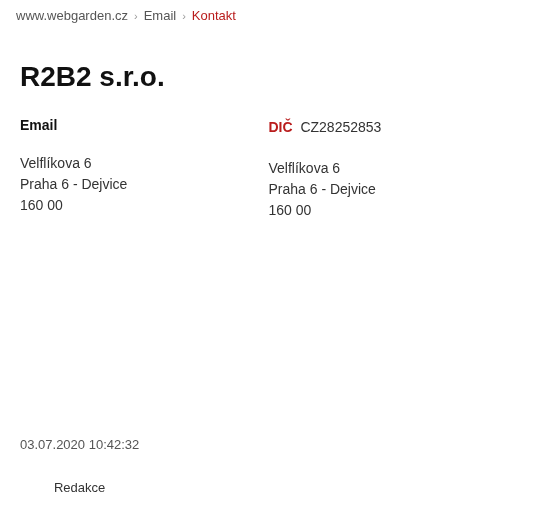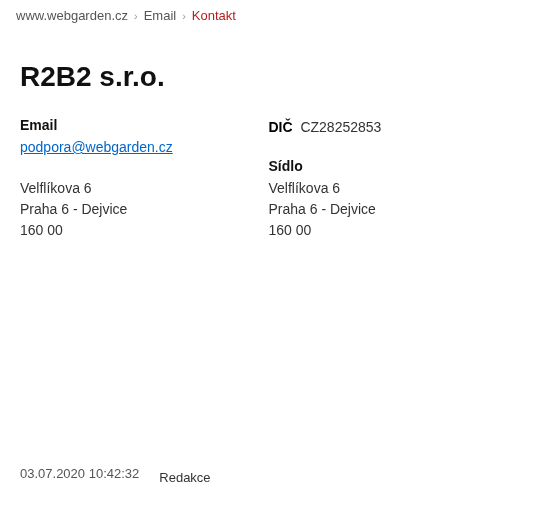--- a/index.html
+++ b/index.html
@@ -77,32 +77,33 @@
       line-height: 1.5;
     }
 
     .info-link {
       color: #0066cc;
       text-decoration: underline;
     }
 
     .inline-label {
       font-weight: bold;
-      color: #000000;
+      color: #b91c1c;
     }
 
     .footer-bar {
       position: absolute;
-      bottom: 30px;
+      bottom: 20px;
       left: 20px;
       display: flex;
       align-items: center;
       gap: 20px;
       color: #555555;
       font-size: 13px;
+      flex-direction: column;
     }
 
     .footer-redakce {
       color: #333333;
       margin-top: 8px;
     }
 
     .left-col {
     }
 
@@ -123,44 +124,40 @@
 <div class="content">
 
   <h1 class="company-name">R2B2 s.r.o.</h1>
 
   <div class="info-grid">
 
     <div class="left-col">
 
       <div class="info-section">
         <div class="info-label">Email</div>
-        <div class="info-value">
-          <a class="info-link" href="mailto:podpora@webgarden.cz">podpora@webgarden.cz</a>
-        </div>
       </div>
 
       <div class="info-section">
         <div class="info-value">Velflíkova 6</div>
         <div class="info-value">Praha 6 - Dejvice</div>
         <div class="info-value">160 00</div>
       </div>
 
     </div>
 
     <div class="right-col">
 
       <div class="info-section">
         <div class="info-value">
           <span class="inline-label">DIČ</span>
           &nbsp;<span>CZ28252853</span>
         </div>
       </div>
 
       <div class="info-section">
-        <div class="info-label">Sídlo</div>
         <div class="info-value">Velflíkova 6</div>
         <div class="info-value">Praha 6 - Dejvice</div>
         <div class="info-value">160 00</div>
       </div>
 
     </div>
 
   </div>
 
 </div>

